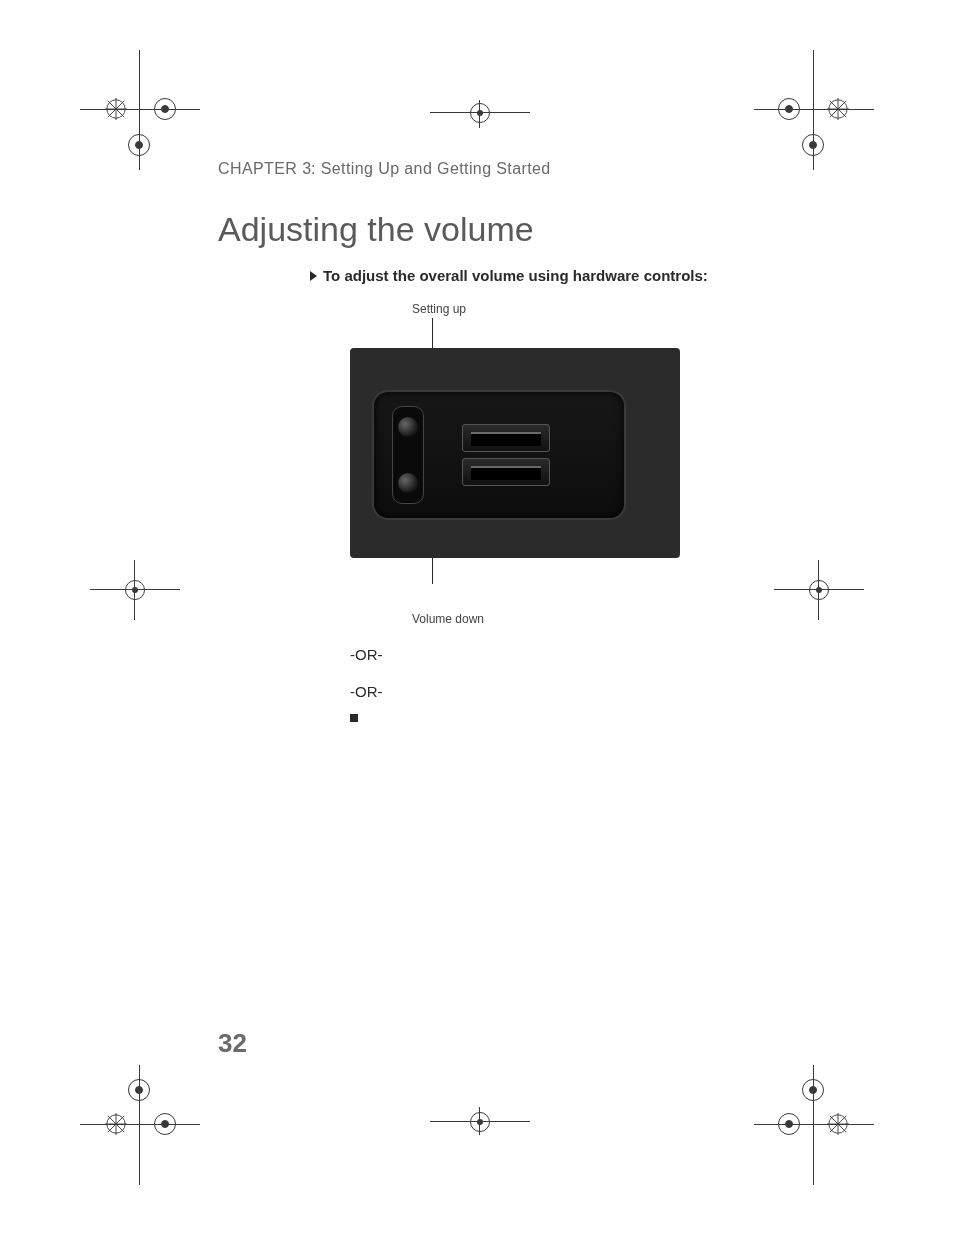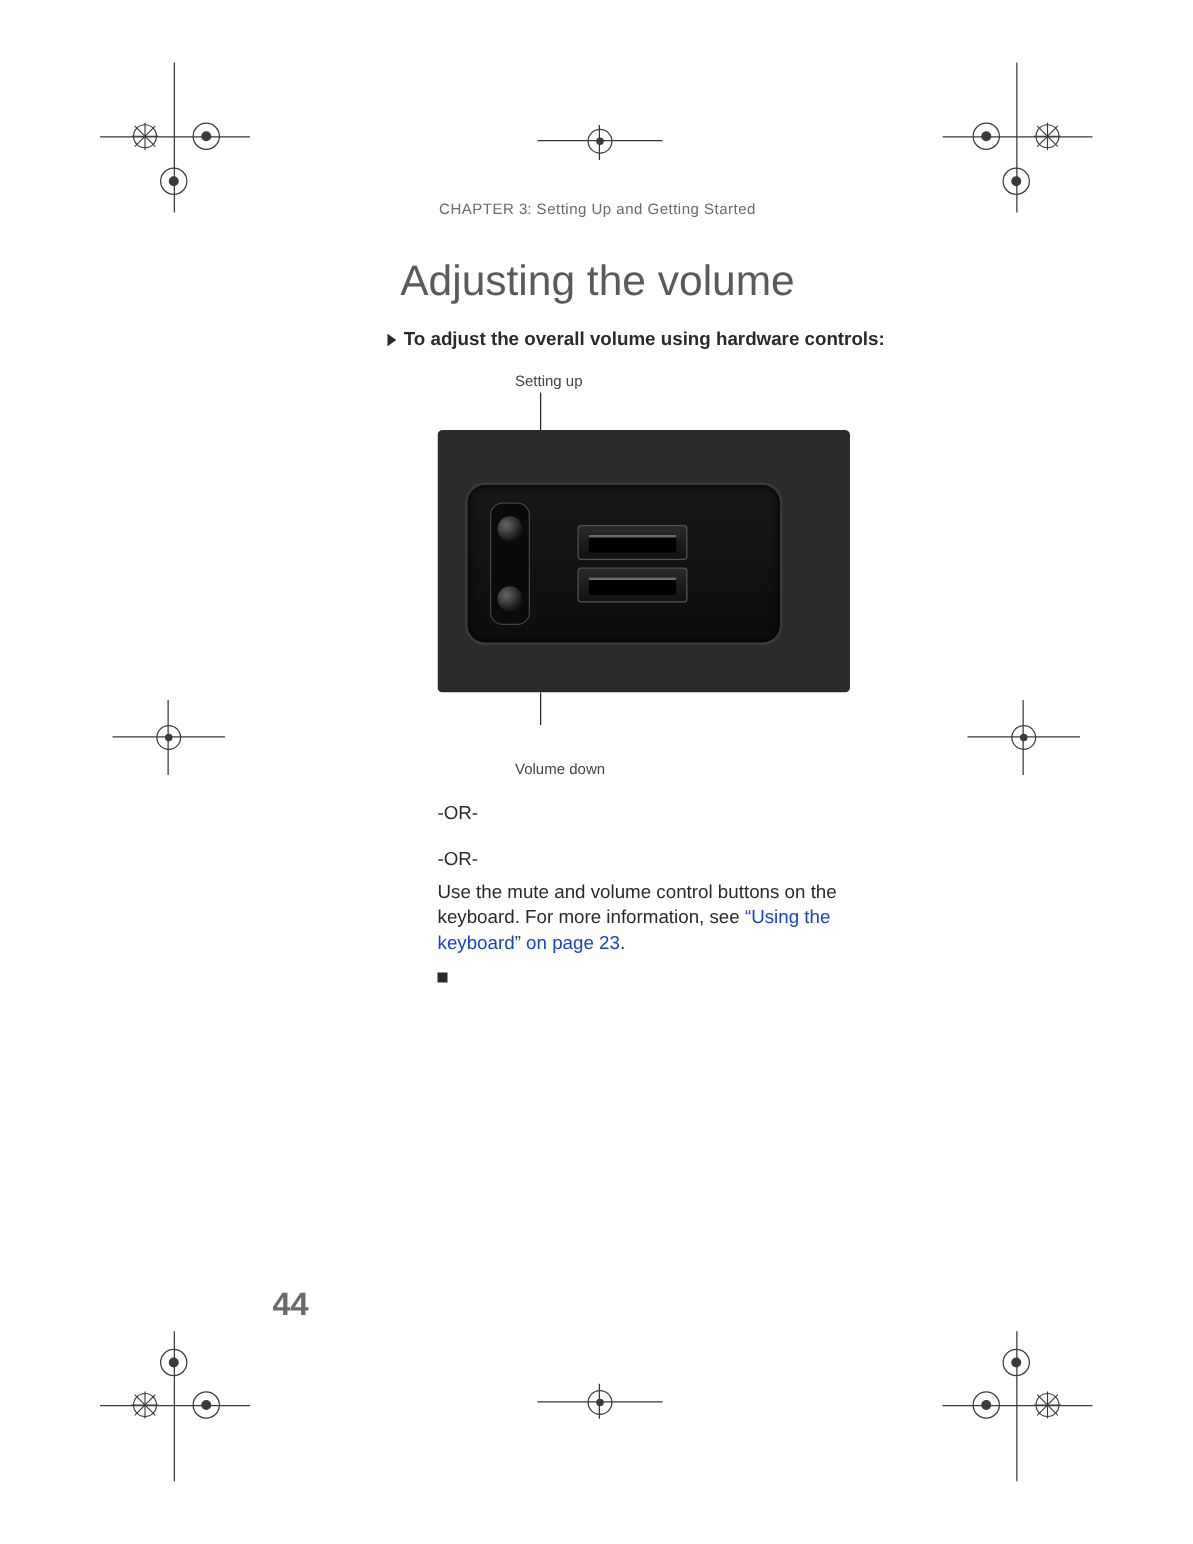--- a/index.html
+++ b/index.html
@@ -58,34 +58,32 @@
 
   
   .page {
     position: absolute;
     left: 218px;
     top: 160px;
     width: 520px;
   }
 
   .chapline {
-    font-size: 12px;
+    font-size: 16px;
     letter-spacing: 0.4px;
     color: #6a6a6a;
-    text-align: center;
     margin: 0 0 32px 0;
   }
   .chapline .num { letter-spacing: 0; }
 
   h1.title {
     font-weight: 400;
     font-size: 34px;
     color: #5a5a5a;
     margin: 0 0 18px 0;
-    text-align: center;
   }
 
   .indent { margin-left: 92px; width: 400px; }
 
   .intro p { margin: 0; font-size: 15px; line-height: 1.35; }
 
   .proc-head {
     margin: 14px 0 4px 0;
     font-size: 15px;
     font-weight: 700;
@@ -348,22 +346,19 @@
         </div>
       </div>
 
       <div class="lead-down"></div>
       <p class="caption down">Volume down</p>
     </div>
 
     <div style="margin-left:40px;">
       <p class="or">-OR-</p>
       <p class="or">-OR-</p>
-      <p class="para">
-        <span>Use the mute and volume control buttons on the keyboard. For more information, see </span><span class="link">“Using the keyboard” on page 23</span><span>.</span>
-      </p>
       <span class="endsq"></span>
     </div>
 
   </div>
 </div>
 
-<div class="pagenum">44</div>
+<div class="pagenum">32</div>
 
 </body></html>

